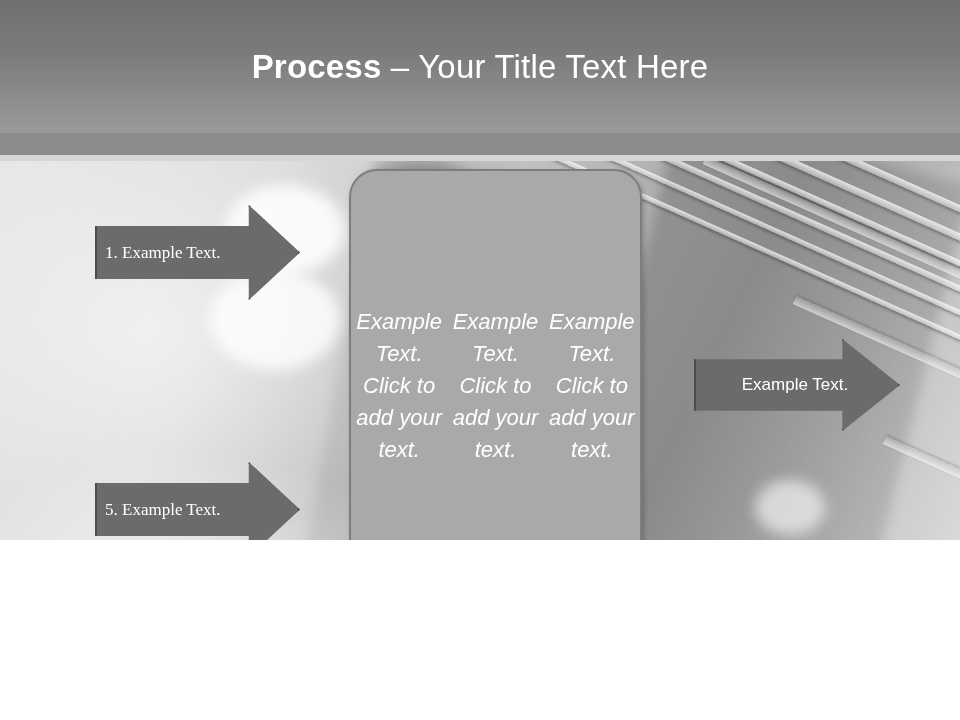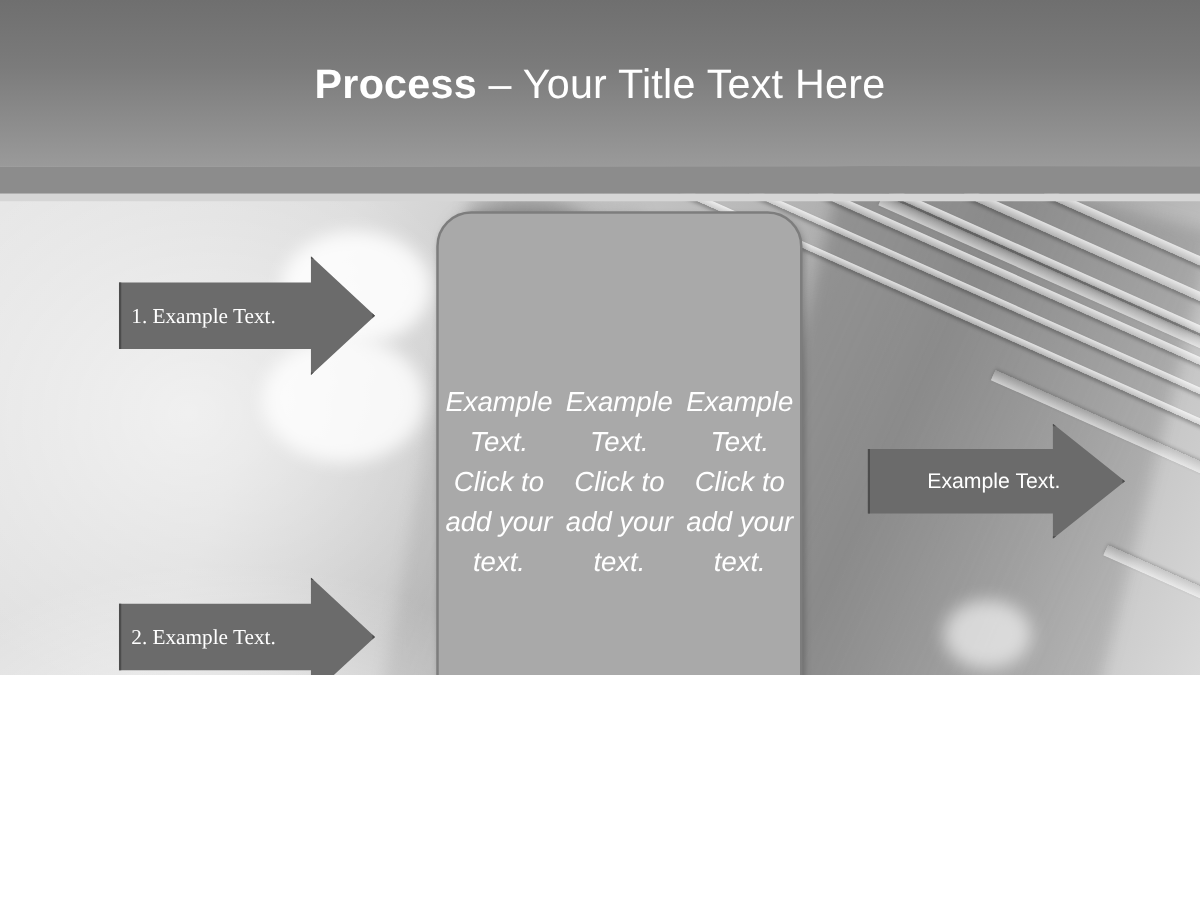--- a/index.html
+++ b/index.html
@@ -228,21 +228,21 @@
   </div>
 
   <div class="arrow-left" id="arrow1">
     <div class="shape"></div>
     <div class="lbl">1. Example Text.</div>
   </div>
 
 
   <div class="arrow-left" id="arrow3">
     <div class="shape"></div>
-    <div class="lbl">2. Example Text.</div>
+    <div class="lbl">5. Example Text.</div>
   </div>
 
   <div id="center-box">
     <div class="center-para">Example Text. Click  to add your text.</div>
     <div class="center-para">Example Text. Click  to add your text.</div>
     <div class="center-para">Example Text. Click  to add your text.</div>
   </div>
 
   <div id="arrow-right">
     <div class="shape"></div>

